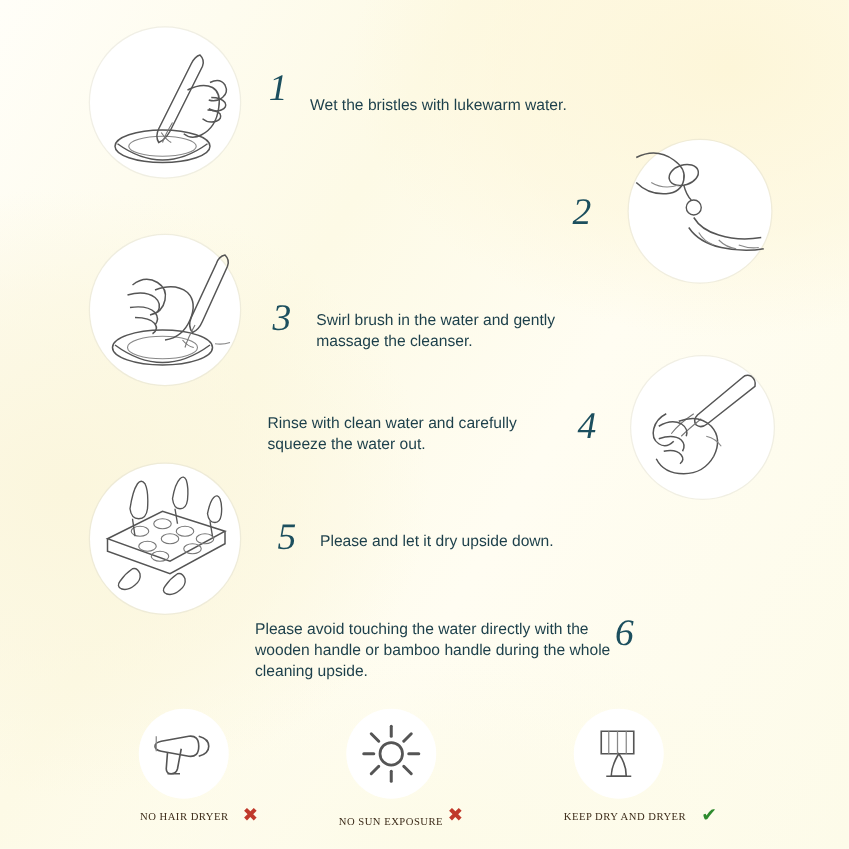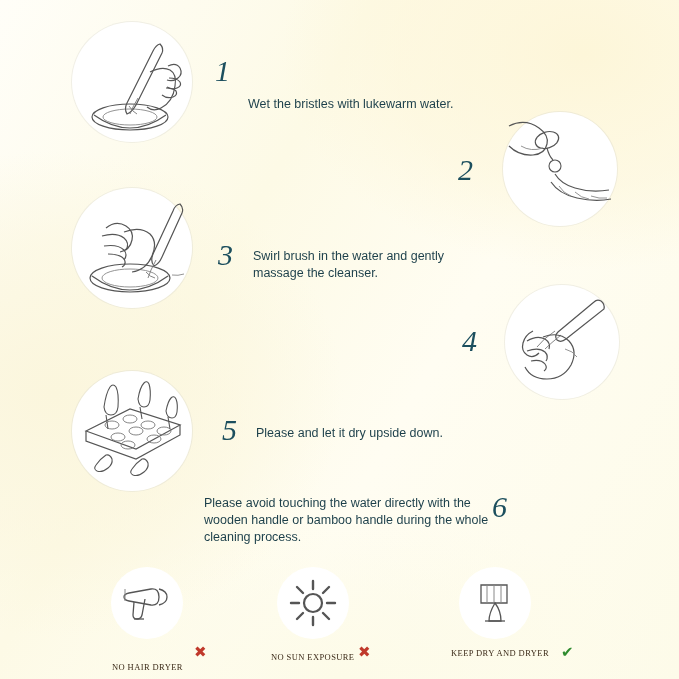--- a/index.html
+++ b/index.html
@@ -83,21 +83,21 @@
       <path d="M88 22 q4 4 2 9 l-26 52 q-4 7 -9 9 q-3 -5 0 -11 l26 -52 q3 -6 7 -7 z" fill="none" stroke="#555" stroke-width="1.2"></path>
       <path d="M66 76 q-6 10 -8 16" fill="none" stroke="#777" stroke-width="0.9"></path>
       <path d="M57 84 q4 6 8 8" fill="none" stroke="#777" stroke-width="0.9"></path>
       <path d="M96 44 q8 -4 12 2 q3 6 -2 10 q-5 4 -11 2" fill="none" stroke="#555" stroke-width="1.2"></path>
       <path d="M97 56 q8 0 11 4 q2 4 -3 6 q-5 2 -10 -1" fill="none" stroke="#555" stroke-width="1.2"></path>
       <path d="M94 66 q7 0 10 3 q2 4 -3 6 q-6 2 -11 -2" fill="none" stroke="#555" stroke-width="1.2"></path>
       <path d="M78 50 q12 -6 20 -2 q7 4 5 16 q-2 16 -14 22 q-8 4 -14 -1" fill="none" stroke="#555" stroke-width="1.2"></path>
     </svg>
   </div>
   <div class="num" style="left:215px; top:56px;">1</div>
-  <div class="stext" style="left:248px; top:76px; width:260px;margin-top:20px;">Wet the bristles with lukewarm water.</div>
+  <div class="stext" style="left:248px; top:76px; width:260px;">Wet the bristles with lukewarm water.</div>
 
   <div class="circle" style="left:503px; top:112px; width:114px; height:114px;">
     <svg width="114" height="114" viewBox="0 0 114 114">
       <path d="M6 14 q16 -8 30 2 q10 7 8 16 q-2 10 -14 11 q-14 1 -24 -9" fill="none" stroke="#555" stroke-width="1.2"></path>
       <ellipse cx="44" cy="28" rx="12" ry="8" transform="rotate(-18 44 28)" fill="none" stroke="#555" stroke-width="1.2"></ellipse>
       <path d="M18 34 q10 6 22 2" fill="none" stroke="#888" stroke-width="0.9"></path>
       <path d="M44 36 q2 8 6 12" fill="none" stroke="#555" stroke-width="1.1"></path>
       <circle cx="52" cy="54" r="6" fill="none" stroke="#555" stroke-width="1.1"></circle>
       <path d="M52 62 q6 10 20 14 q16 5 34 2" fill="none" stroke="#555" stroke-width="1.2"></path>
       <path d="M48 70 q8 12 26 16 q18 4 34 1" fill="none" stroke="#555" stroke-width="1.2"></path>
@@ -134,20 +134,21 @@
       <path d="M50 46 q-12 8 -18 16" fill="none" stroke="#777" stroke-width="0.9"></path>
       <path d="M28 46 q-8 4 -10 12 q-2 8 4 12 q6 4 12 -2" fill="none" stroke="#555" stroke-width="1.2"></path>
       <path d="M22 56 q10 -6 18 -2 q6 4 4 10" fill="none" stroke="#555" stroke-width="1.2"></path>
       <path d="M22 66 q12 -4 18 1 q4 4 1 9" fill="none" stroke="#555" stroke-width="1.2"></path>
       <path d="M26 76 q10 -2 14 3 q3 4 -1 7" fill="none" stroke="#555" stroke-width="1.2"></path>
       <path d="M38 52 q16 -6 26 4 q9 10 2 24 q-8 14 -24 14 q-16 0 -22 -12" fill="none" stroke="#555" stroke-width="1.2"></path>
       <path d="M60 64 q8 2 12 8" fill="none" stroke="#888" stroke-width="0.9"></path>
     </svg>
   </div>
   <div class="num" style="left:462px; top:326px;">4</div>
+  <div class="stext" style="left:214px; top:330px; width:242px;">Rinse with clean water and carefully squeeze the water out.</div>
 
   <div class="circle" style="left:72px; top:371px; width:120px; height:120px;">
     <svg width="120" height="120" viewBox="0 0 120 120">
       <path d="M14 60 l44 -22 l50 16 l-44 24 z" fill="none" stroke="#555" stroke-width="1.2"></path>
       <path d="M14 60 l0 10 l50 18 l44 -24 l0 -10" fill="none" stroke="#555" stroke-width="1.2"></path>
       <ellipse cx="40" cy="54" rx="7" ry="4" fill="none" stroke="#777" stroke-width="0.9"></ellipse>
       <ellipse cx="58" cy="48" rx="7" ry="4" fill="none" stroke="#777" stroke-width="0.9"></ellipse>
       <ellipse cx="76" cy="54" rx="7" ry="4" fill="none" stroke="#777" stroke-width="0.9"></ellipse>
       <ellipse cx="92" cy="60" rx="7" ry="4" fill="none" stroke="#777" stroke-width="0.9"></ellipse>
       <ellipse cx="46" cy="66" rx="7" ry="4" fill="none" stroke="#777" stroke-width="0.9"></ellipse>
@@ -161,32 +162,32 @@
       <path d="M94 40 q2 -10 5 -13 q3 -3 5 1 q2 5 1 13 q-1 6 -5 6 q-5 0 -6 -7 z" fill="none" stroke="#555" stroke-width="1.1"></path>
       <path d="M96 46 l2 12" fill="none" stroke="#555" stroke-width="1.1"></path>
       <path d="M34 84 q-6 4 -10 10 q-3 4 1 6 q5 2 11 -3 q5 -4 4 -9 q-2 -5 -6 -4 z" fill="none" stroke="#555" stroke-width="1.1"></path>
       <path d="M70 88 q-6 4 -10 10 q-3 4 1 6 q5 2 11 -3 q5 -4 4 -9 q-2 -5 -6 -4 z" fill="none" stroke="#555" stroke-width="1.1"></path>
     </svg>
   </div>
   <div class="num" style="left:222px; top:415px;">5</div>
   <div class="stext" style="left:256px; top:425px; width:250px;">Please and let it dry upside down.</div>
 
   <div class="num" style="left:492px; top:492px;">6</div>
-  <div class="stext" style="left:204px; top:495px; width:290px;">Please avoid touching the water directly with the wooden handle or bamboo handle during the whole cleaning process.</div>
+  <div class="stext" style="left:204px; top:495px; width:290px;">Please avoid touching the water directly with the wooden handle or bamboo handle during the whole cleaning upside.</div>
 
   <div class="badge" style="left:111px; top:567px;">
     <svg width="56" height="56" viewBox="0 0 56 56">
       <path d="M10 18 l22 -4 q8 -1 8 8 q0 9 -8 8 l-22 -4 q-5 -1 -5 -4 q0 -3 5 -4 z" fill="none" stroke="#555" stroke-width="1.3"></path>
       <path d="M40 14 q8 2 8 8 q0 6 -8 8" fill="none" stroke="#555" stroke-width="1.3"></path>
       <path d="M26 24 l-3 16 q-1 4 -5 4 q-4 0 -4 -4 l1 -13" fill="none" stroke="#555" stroke-width="1.3"></path>
       <path d="M15 44 l10 0" fill="none" stroke="#555" stroke-width="1.3"></path>
       <path d="M6 14 l0 12" fill="none" stroke="#888" stroke-width="1"></path>
     </svg>
   </div>
-  <div class="blabel" style="left:112px; top:648px;margin-top:14px;">NO HAIR DRYER</div>
+  <div class="blabel" style="left:112px; top:648px;">NO HAIR DRYER</div>
   <div class="mark" style="left:194px; top:645px; color:#c0392b;">✖</div>
 
   <div class="badge" style="left:277px; top:567px;">
     <svg width="56" height="56" viewBox="0 0 56 56">
       <circle cx="28" cy="28" r="9" fill="none" stroke="#555" stroke-width="2.2"></circle>
       <g stroke="#555" stroke-width="2.4" stroke-linecap="round">
         <path d="M28 6 l0 8"></path>
         <path d="M28 42 l0 8"></path>
         <path d="M6 28 l8 0"></path>
         <path d="M42 28 l8 0"></path>

